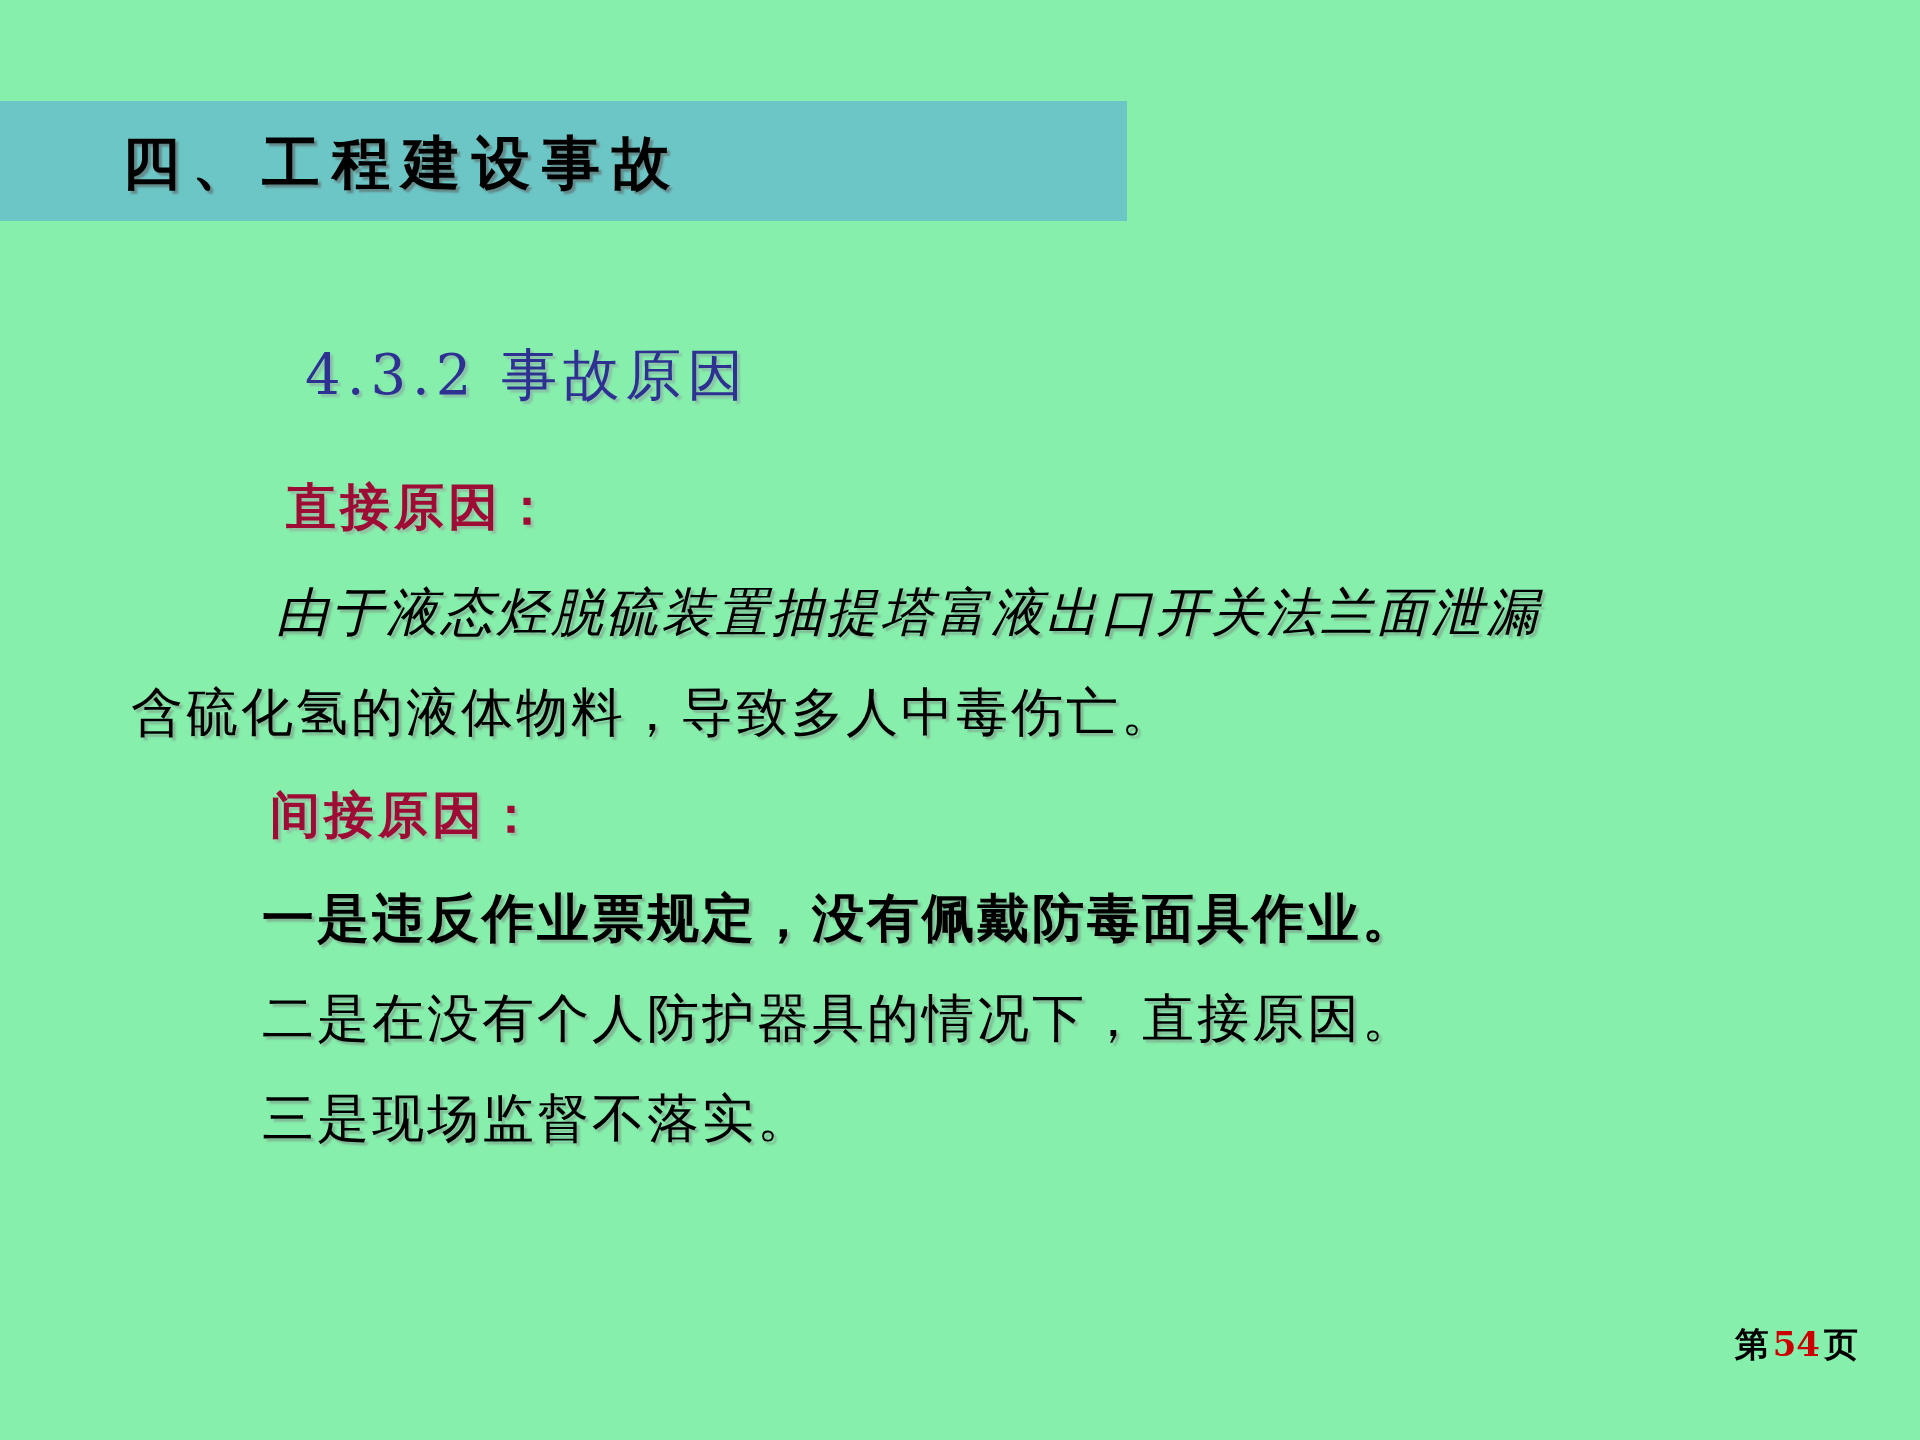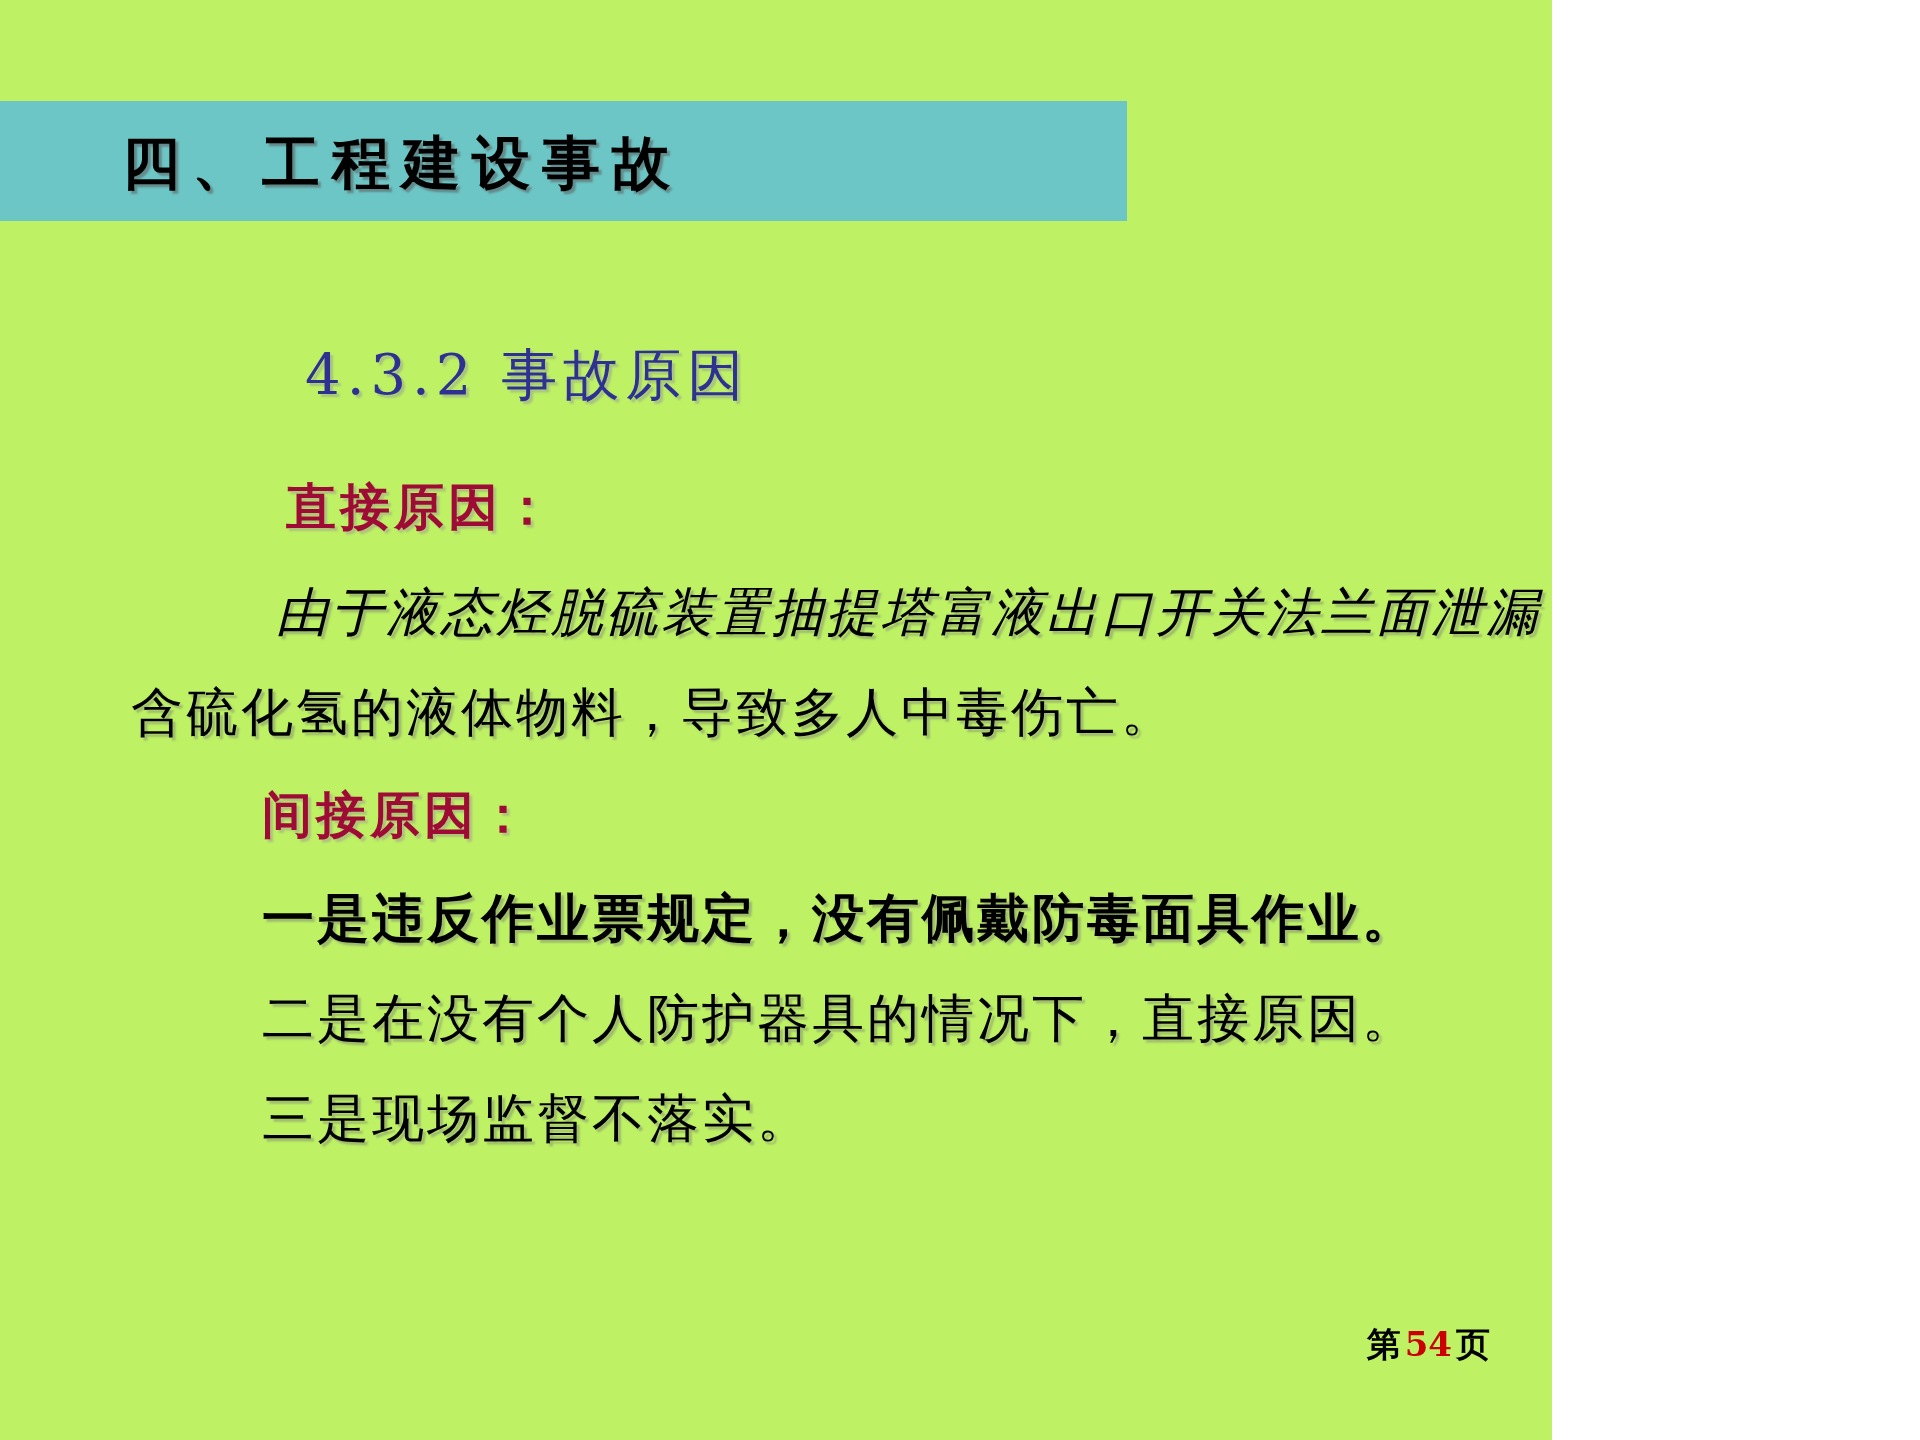--- a/index.html
+++ b/index.html
@@ -13,23 +13,23 @@
     background: #ffffff;
     font-family: "DejaVu Sans", "Liberation Sans", sans-serif;
     overflow: hidden;
     position: relative;
   }
 
   .slide {
     position: absolute;
     left: 0;
     top: 0;
-    width: 1552px;
+    width: 1920px;
     height: 1440px;
-    background: #bef264;
+    background: #86efac;
   }
 
   
   .title-banner {
     position: absolute;
     left: 0;
     top: 101px;
     width: 1127px;
     height: 120px;
     background: #6DC6C6;
@@ -70,21 +70,21 @@
     position: absolute;
     font-size: 50px;
     font-weight: bold;
     color: #9E0B34;
     letter-spacing: 4px;
     white-space: nowrap;
     text-shadow: 3px 3px 2px rgba(160,140,150,0.45);
     font-family: "DejaVu Serif", "Liberation Serif", serif;
   }
   .cause-label.direct  { left: 286px; top: 474px; }
-  .cause-label.indirect{ left: 262px; top: 782px; }
+  .cause-label.indirect{ left: 270px; top: 782px; }
 
   
   .body-line {
     position: absolute;
     font-size: 52px;
     color: #000000;
     letter-spacing: 3px;
     white-space: nowrap;
     text-shadow: 3px 3px 2px rgba(120,120,120,0.45);
     font-family: "DejaVu Serif", "Liberation Serif", serif;

